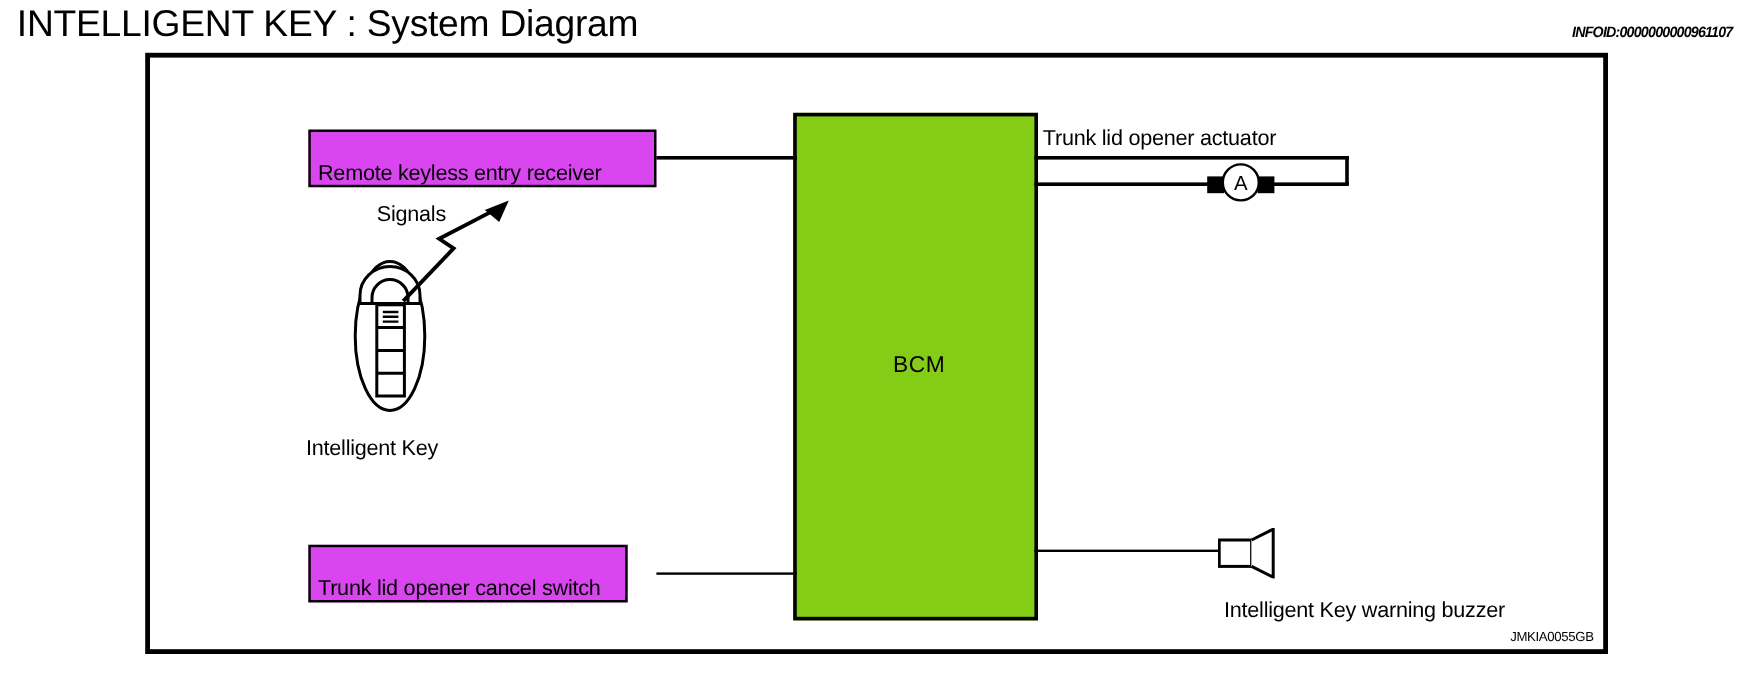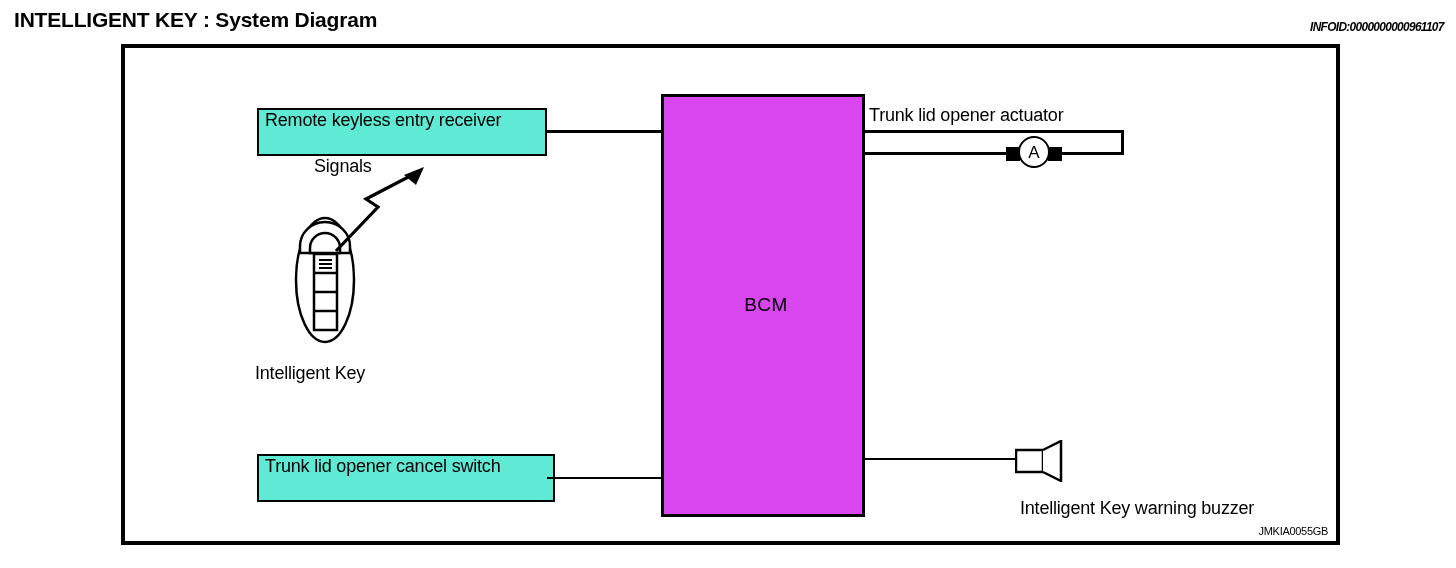--- a/index.html
+++ b/index.html
@@ -14,25 +14,25 @@
     font-family: "Liberation Sans", sans-serif;
     color: #000000;
     overflow: hidden;
   }
 
   
   #page-title {
     position: absolute;
     left: 14px;
     top: 2px;
-    font-size: 21px;
+    font-size: 31px;
     line-height: 36px;
     letter-spacing: -0.2px;
     white-space: nowrap;
-    font-weight: 700;
+    font-weight: 400;
   }
   #infoid {
     position: absolute;
     right: 12px;
     top: 20px;
     font-size: 12.5px;
     font-style: italic;
     letter-spacing: -0.7px;
     white-space: nowrap;
     font-weight: 700;
@@ -58,23 +58,23 @@
     background: #000000;
   }
   .wire-h { height: 2px; }
   .wire-thick-h { height: 3px; }
   .wire-thick-v { width: 3px; }
 
   .comp-box {
     position: absolute;
     border: 2px solid #000000;
     box-sizing: border-box;
-    background: #5eead4;
+    background: #d946ef;
     display: flex;
-    align-items: flex-start;
+    align-items: flex-end;
   }
   .comp-box .box-label {
     padding-left: 6px;
     font-size: 18px;
     line-height: 20px;
     white-space: nowrap;
     letter-spacing: -0.2px;
   }
 
   .caption {
@@ -87,21 +87,21 @@
 
   
   #bcm-box {
     position: absolute;
     left: 536px;
     top: 46px;
     width: 204px;
     height: 423px;
     border: 3px solid #000000;
     box-sizing: border-box;
-    background: #d946ef;
+    background: #84cc16;
   }
   #bcm-label {
     position: absolute;
     left: 0;
     top: 197px;
     width: 204px;
     text-align: center;
     font-size: 19px;
     letter-spacing: 0.5px;
   }
@@ -109,21 +109,21 @@
   
   #rke-receiver-box {
     left: 132px;
     top: 60px;
     width: 290px;
     height: 48px;
   }
   #trunk-cancel-switch-box {
     left: 132px;
     top: 406px;
-    width: 298px;
+    width: 266px;
     height: 48px;
   }
 
   
   #actuator-symbol {
     position: absolute;
     left: 881px;
     top: 88px;
     width: 56px;
     height: 36px;
@@ -176,21 +176,21 @@
   #signal-arrow {
     position: absolute;
     left: 205px;
     top: 115px;
     width: 120px;
     height: 95px;
   }
 
   #signals-caption {
     left: 189px;
-    top: 108px;
+    top: 120px;
   }
   #intelligent-key-caption {
     left: 130px;
     top: 315px;
   }
   #trunk-actuator-caption {
     left: 744px;
     top: 57px;
   }
   #buzzer-caption {

